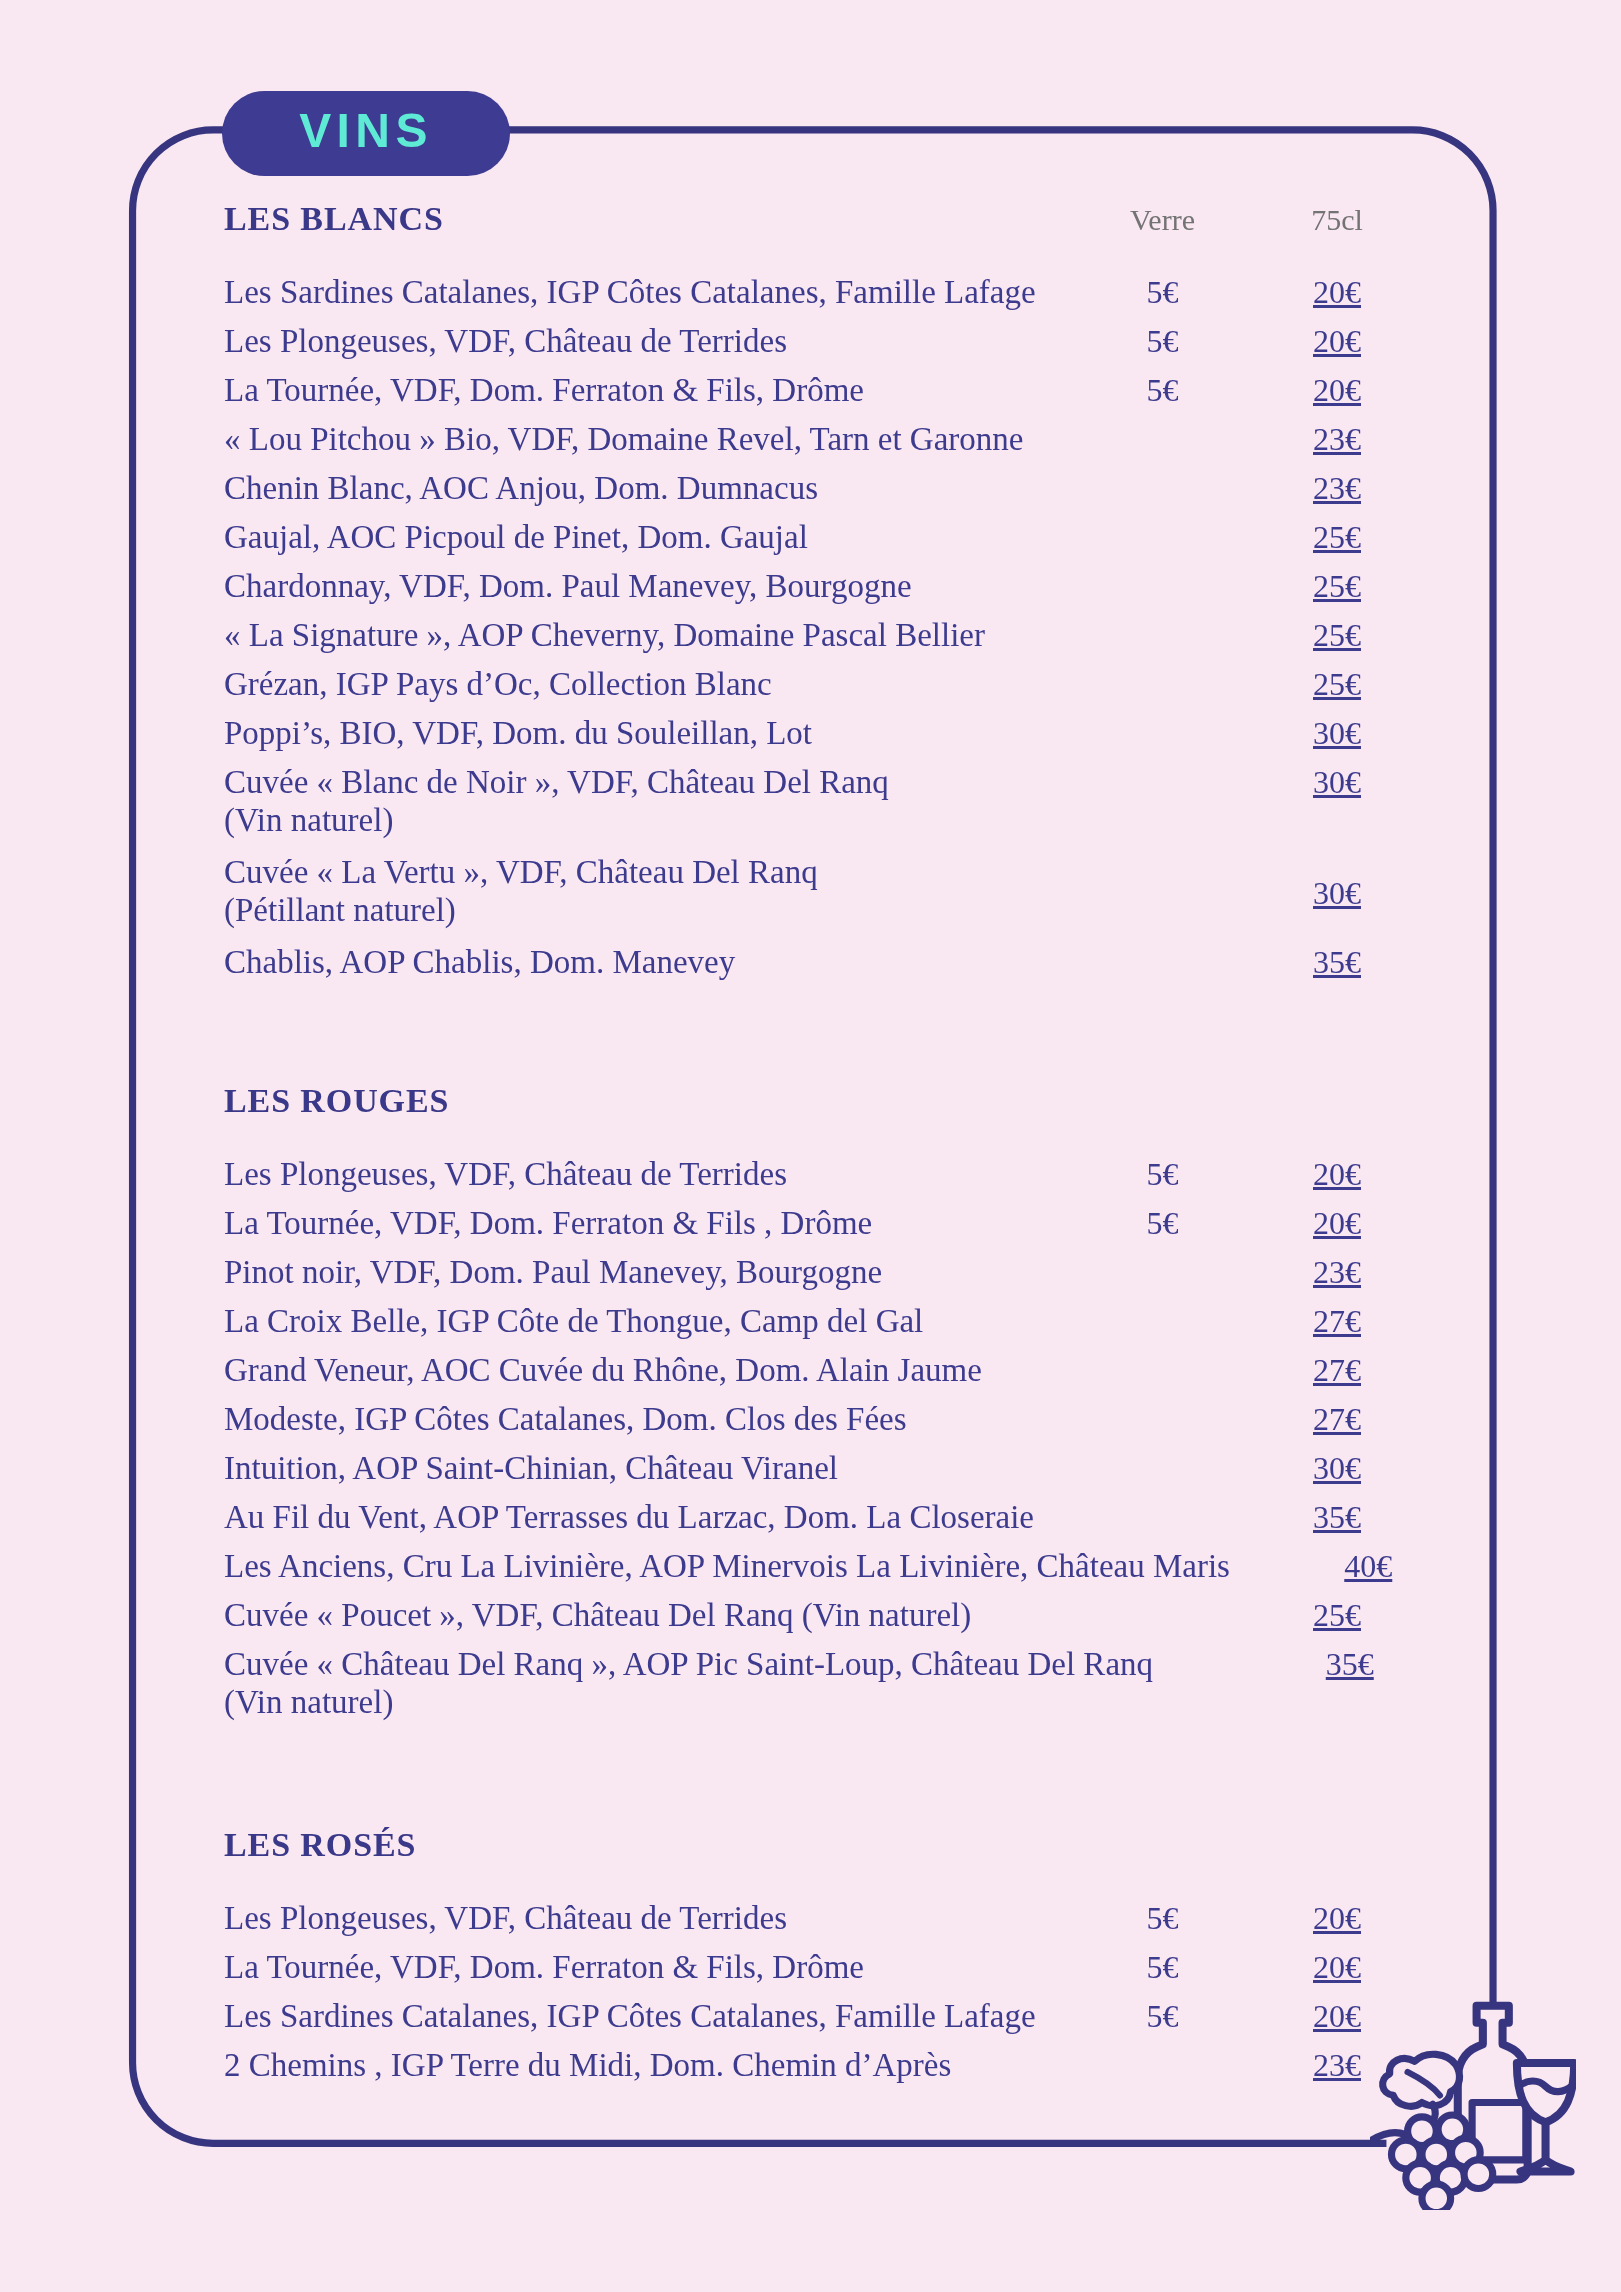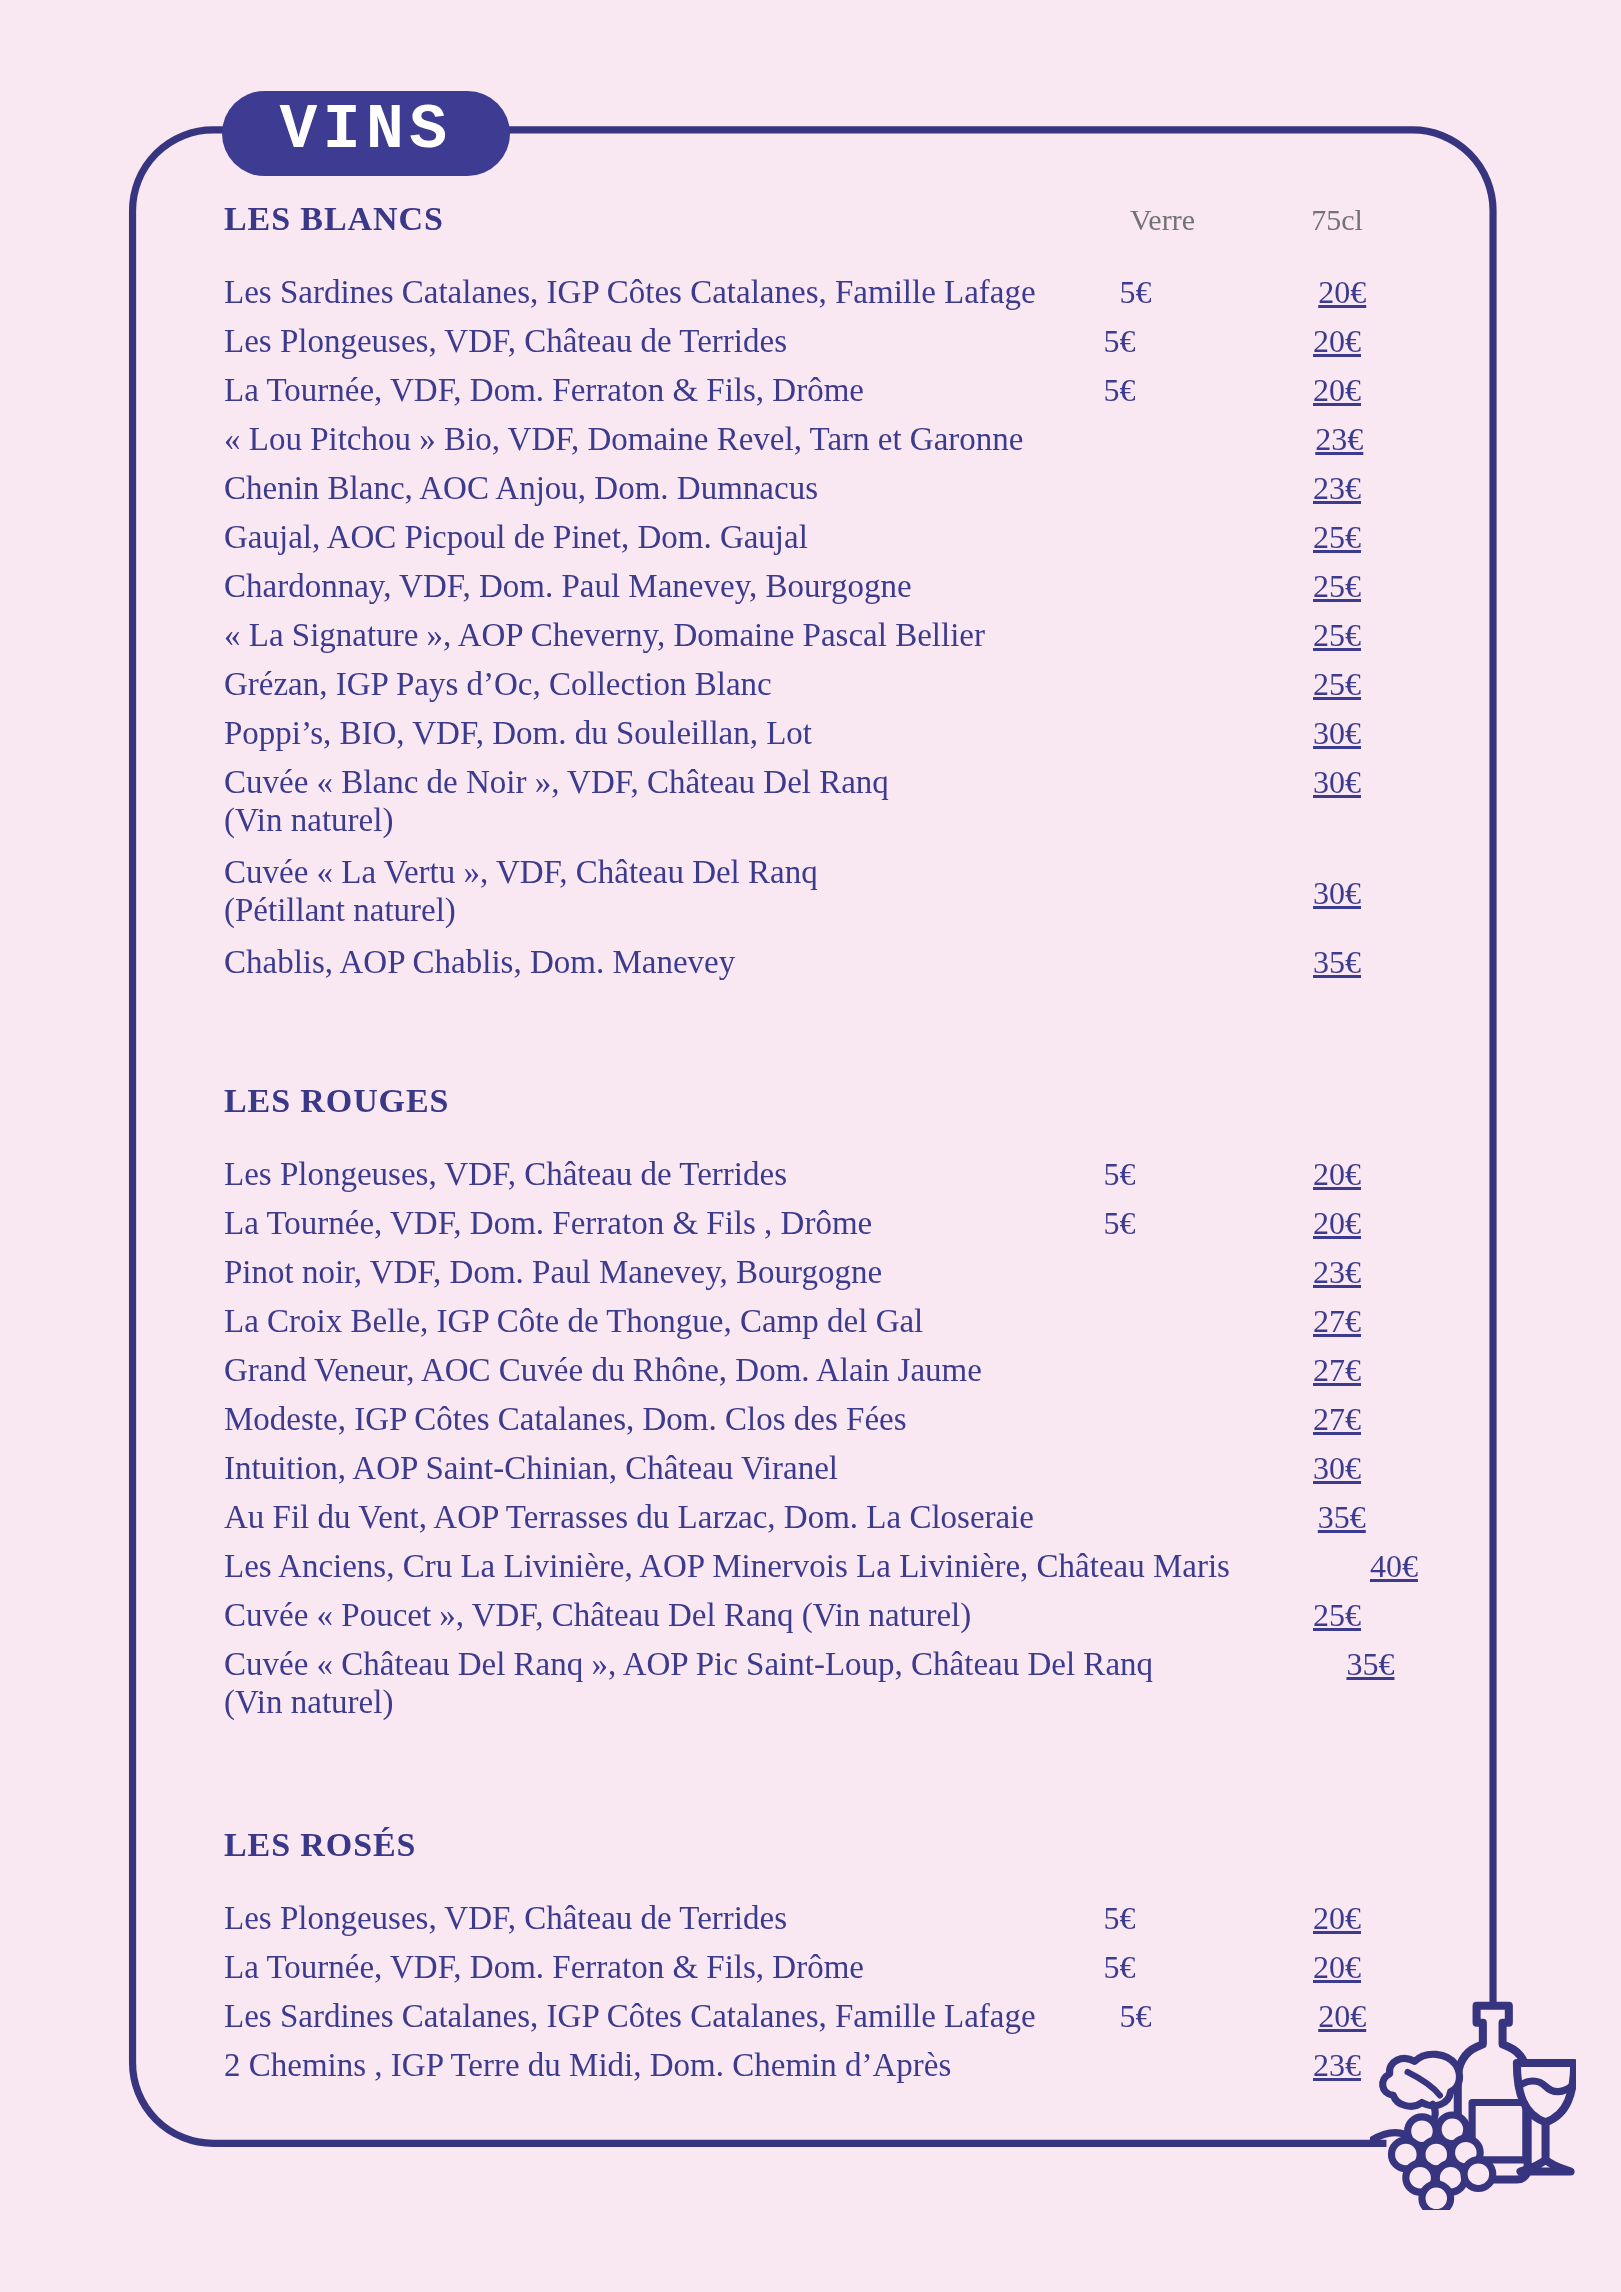--- a/index.html
+++ b/index.html
@@ -9,36 +9,36 @@
     font-family:"Liberation Serif","DejaVu Serif",serif;
     color:#3d3b8e;
   }
   .frame{position:absolute;left:0;top:0;width:1622px;height:2293px;}
   .badge{
     position:absolute;left:222px;top:91px;width:288px;height:85px;
     background:#3d3b92;border-radius:43px;
     display:flex;align-items:center;justify-content:center;
   }
   .badge span{
-    font-family:Liberation Mono, monospace;
-    font-weight:bold;font-size:63px;letter-spacing:5.4px;color:#ffffff;
+    font-family:Liberation Sans, sans-serif;
+    font-weight:bold;font-size:48px;letter-spacing:5.4px;color:#5eead4;
     transform:translateY(-2.7px);
   }
   .section{position:absolute;left:224px;width:1171px;}
   .s-blancs{top:199px}
   .s-rouges{top:1081px}
   .s-roses{top:1825px}
   .sec-head{display:flex;align-items:baseline;height:39px;line-height:39px;}
   .sec-head h2{
     flex:1;margin:0;font-size:34px;font-weight:bold;letter-spacing:0.9px;color:#3a3888;
   }
   .col-label{width:125px;text-align:center;font-size:30px;color:#737373;}
   .col-label.bottle{width:116px;margin-left:54px;}
   .rows{margin-top:29.6px;}
-  .row{display:flex;height:49px;line-height:49px;font-size:33px;gap:43px;}
+  .row{display:flex;height:49px;line-height:49px;font-size:33px;}
   .row.h2{height:90px;}
   .name{flex:1;white-space:nowrap;overflow:visible;}
   .note{display:block;line-height:41px;margin-top:-6.3px;}
   .price{width:125px;text-align:center;font-size:32px;}
   .price.bottle{width:116px;margin-left:54px;text-decoration:underline;}
   .price.mid{line-height:90px;}
   .illus{position:absolute;left:1370px;top:1995px;width:206px;height:215px;}
   .illus *{vector-effect:none;}
 </style>
 </head>

